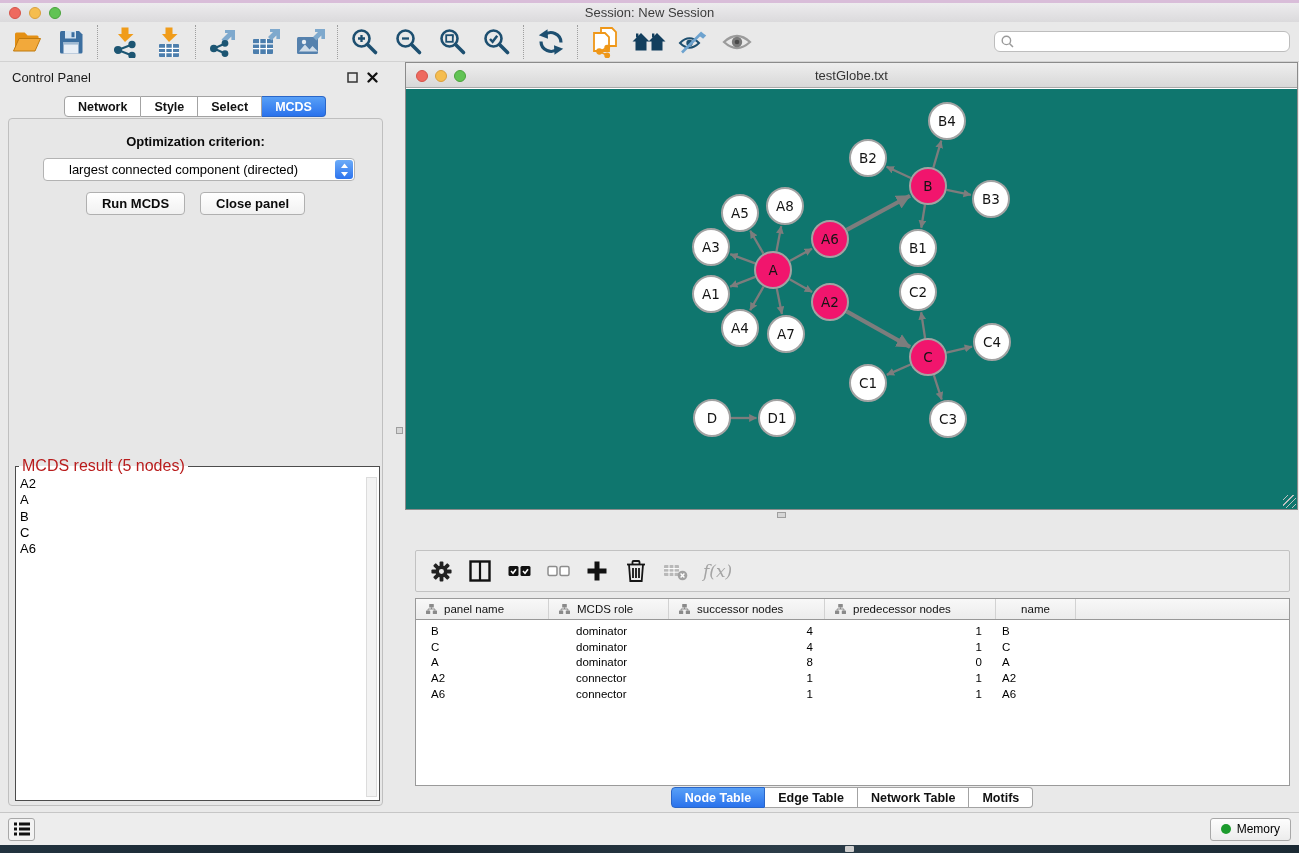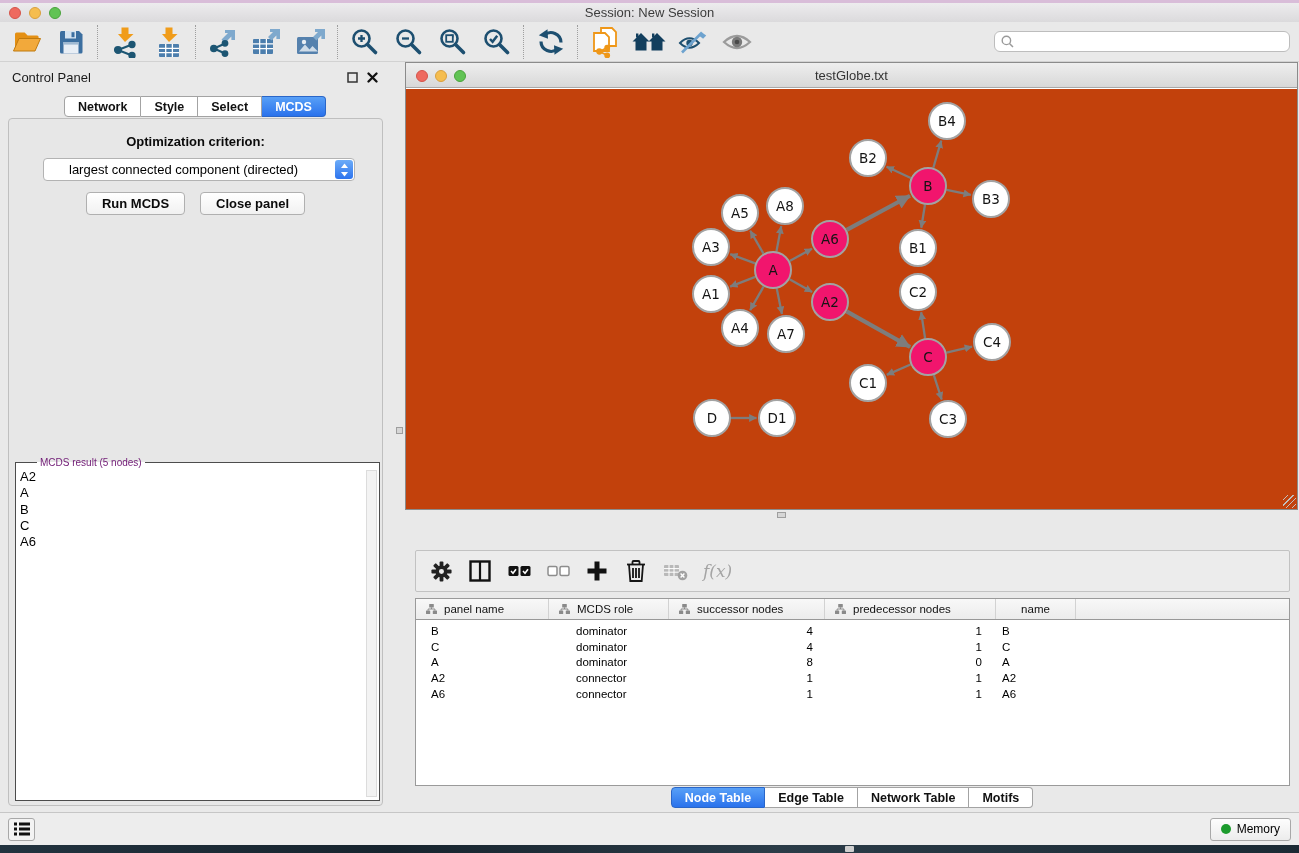--- a/index.html
+++ b/index.html
@@ -28,30 +28,30 @@
 .ctab:first-child,.btab:first-child{border-left:1px solid #a3a3a3;border-radius:4px 0 0 4px}
 .ctab:last-child,.btab:last-child{border-radius:0 4px 4px 0}
 .ctab.active,.btab.active{background:linear-gradient(#58a0f7,#2a72ec);border-color:#2a66c8;color:#fff}
 .panel-body{position:absolute;left:8px;right:7px;top:56px;bottom:6px;background:#e7e7e7;border:1px solid #bfbfbf;border-radius:4px}
 .opt-label{position:absolute;top:15px;width:100%;text-align:center;font-size:13px;font-weight:700;color:#0a0a0a}
 .dropdown{position:absolute;left:34px;right:27px;top:39px;height:23px;background:#fff;border:1px solid #b3b3b3;border-radius:4px;display:flex;align-items:center;font-size:13px;padding-left:25px;color:#000}
 .dd-stepper{position:absolute;right:1px;top:1px;bottom:1px;width:18px;border-radius:3px;background:linear-gradient(#6dacf8,#2d74ee);display:flex;align-items:center;justify-content:center}
 .btn-row{position:absolute;top:73px;width:100%;display:flex;justify-content:center;gap:15px}
 .button{height:23px;padding:0 15px;background:linear-gradient(#fff,#f1f1f1);border:1px solid #b0b0b0;border-radius:4px;font-size:13px;font-weight:700;display:flex;align-items:center;color:#0a0a0a;cursor:default}
 .result-box{position:absolute;left:6px;right:2px;top:338px;bottom:4px;background:#fff;border:1.5px solid #4c4c4c;margin:0;padding:0}
-.result-box legend{font-size:10px;color:#701a75;margin-left:21px;padding:0 3px}
+.result-box legend{font-size:16px;color:#b91c1c;margin-left:3px;padding:0 3px}
 .rlist{position:absolute;left:4px;top:1px;right:16px;bottom:3px;overflow:hidden;font-size:13px;line-height:16.3px;color:#000}
 .scrolltrack{position:absolute;top:2px;bottom:3px;right:2px;width:11px;background:#f3f3f3;border:1px solid #dcdcdc}
 .divider-v{position:absolute;left:396px;top:427px;width:7px;height:7px;background:#d6d6d6;border:1px solid #9e9e9e}
 .divider-h{position:absolute;left:777px;top:512px;width:9px;height:6px;background:#d6d6d6;border:1px solid #9e9e9e}
 
 .net-window{position:absolute;left:405px;top:62px;width:893px;height:448px;border:1px solid #8b8b8b;background:#fff}
 .net-titlebar{height:25px;background:linear-gradient(#eeeeee,#d8d8d8);border-bottom:1px solid #a8a8a8;position:relative;display:flex;align-items:center;justify-content:center;font-size:13px;color:#333}
 .net-traffic{position:absolute;left:10px;top:6.5px;display:flex;gap:7px}
-.net-canvas{position:absolute;left:0;top:26px;right:0;bottom:0;background:#c2410c;overflow:hidden}
+.net-canvas{position:absolute;left:0;top:26px;right:0;bottom:0;background:#0f766e;overflow:hidden}
 .grip{position:absolute;right:1px;bottom:1px;width:13px;height:13px;background:repeating-linear-gradient(135deg,transparent 0 3px,#c0c0c0 3px 4px)}
 
 .table-panel{position:absolute;left:405px;top:520px;width:894px;height:292px}
 .tp-toolbar{position:absolute;left:10px;right:9px;top:30px;height:42px;background:#ececec;border:1px solid #c2c2c2;border-radius:2px;display:flex;align-items:center;gap:15px;padding:0 13px}
 .ttbtn{display:flex;align-items:center;justify-content:center;min-width:24px;height:28px}
 .fx-label{font:italic 17px "DejaVu Serif",serif;color:#a4a4a4}
 .tp-table{position:absolute;left:10px;right:9px;top:78px;bottom:26px;background:#fff;border:1px solid #9a9a9a;overflow:hidden}
 .thead{display:grid;grid-template-columns:133px 120px 156px 171px 80px 1fr;height:21px;background:linear-gradient(#f8f8f8,#ececec);border-bottom:1px solid #989898}
 .th{display:flex;align-items:center;gap:7px;padding-left:10px;font-size:11.5px;color:#111;border-right:1px solid #d2d2d2;overflow:hidden}
 .th.col4{justify-content:center;padding-left:0}

